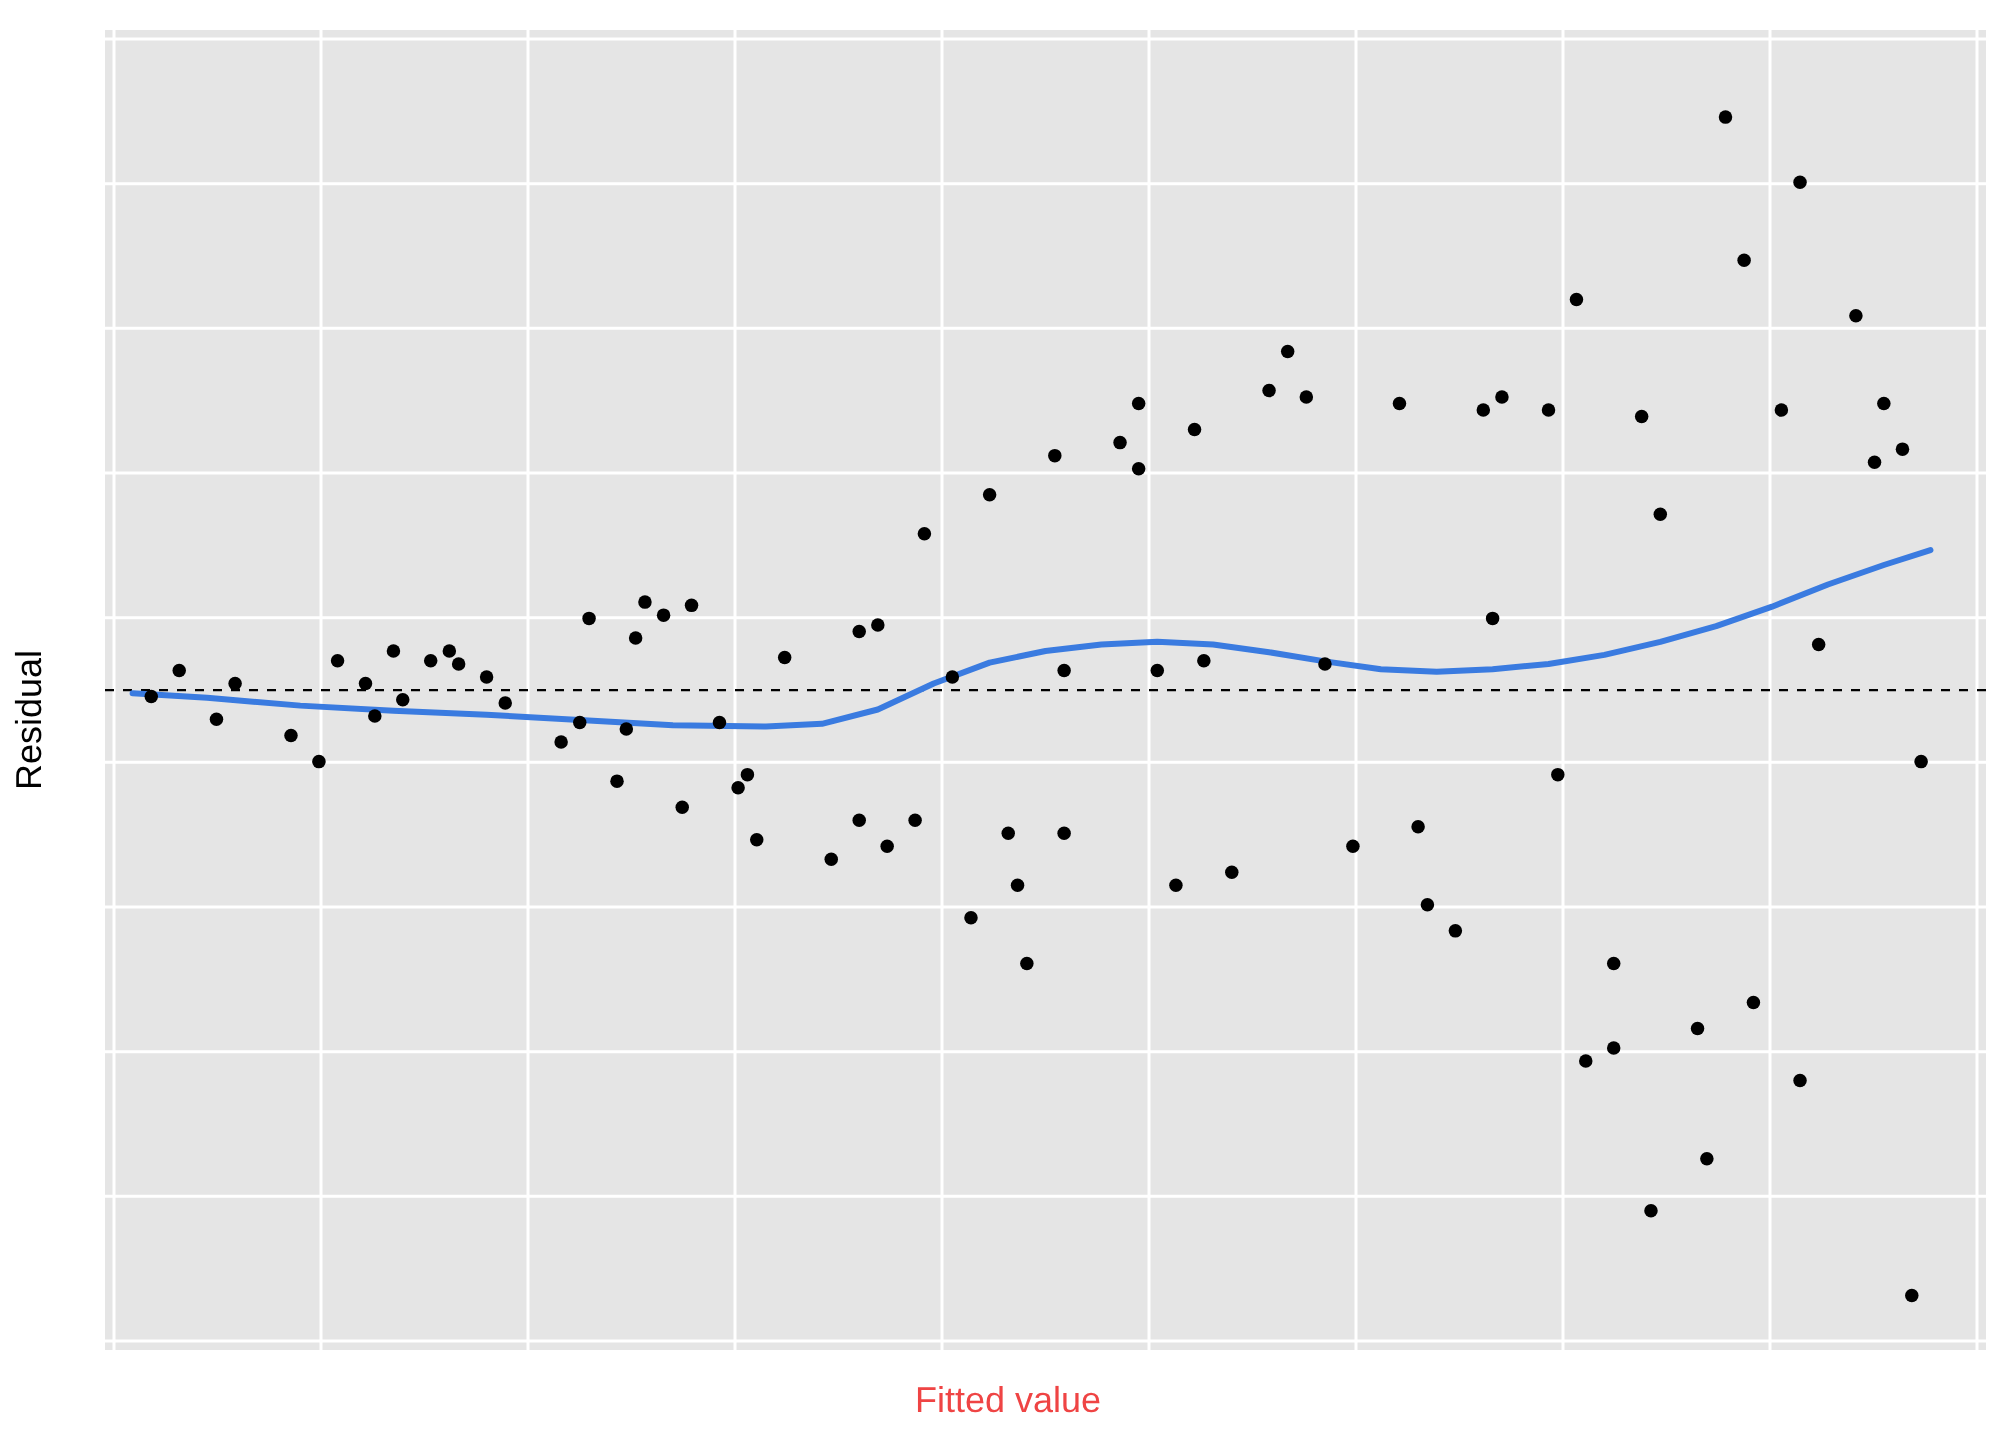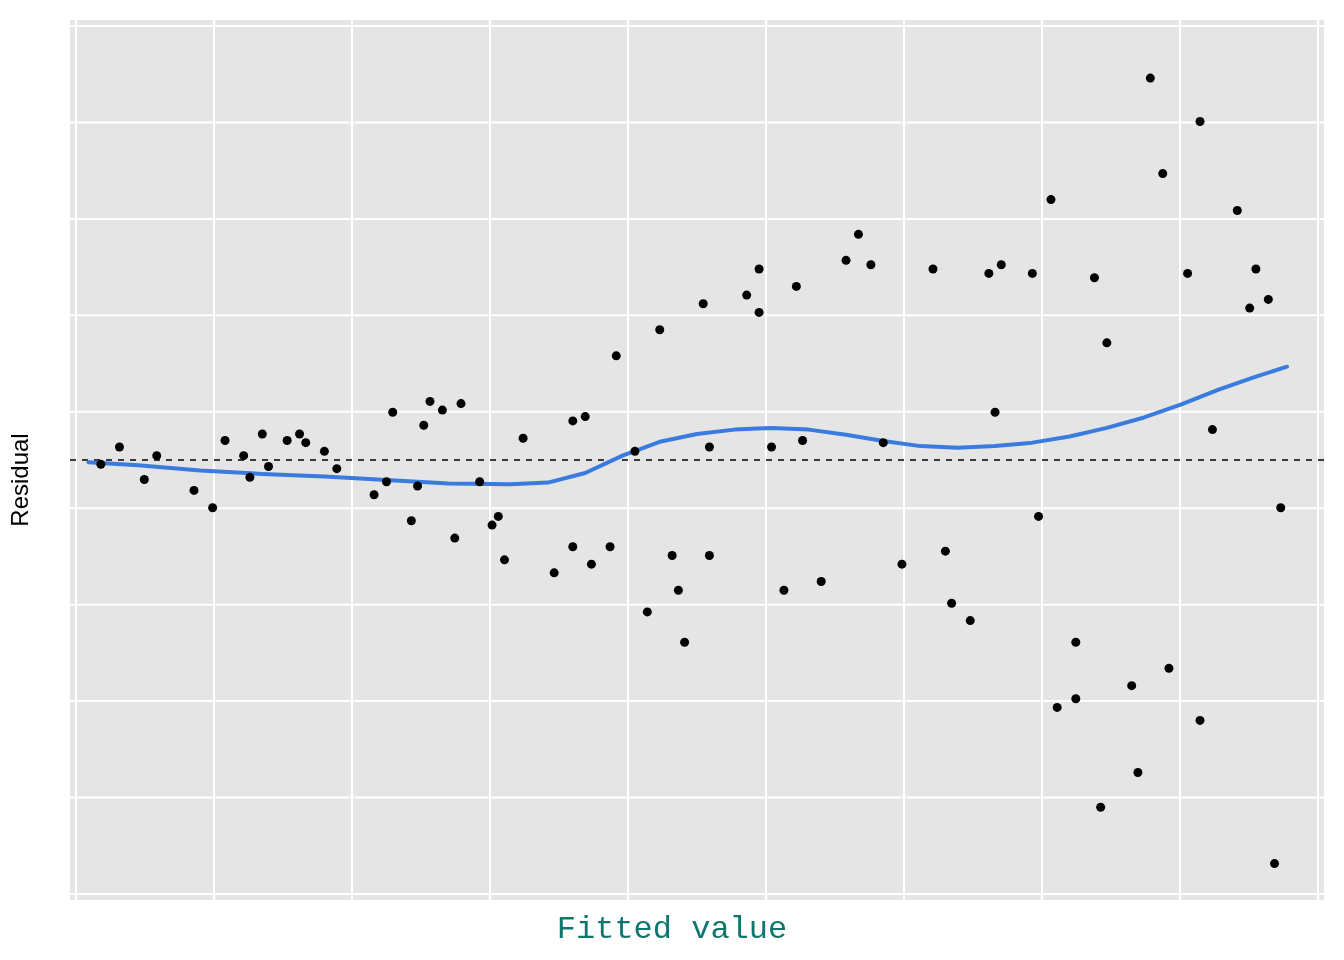--- a/index.html
+++ b/index.html
@@ -21,23 +21,22 @@
     top: 50%;
     transform: translate(-50%, -50%) rotate(-90deg);
     font-size: 24px;
     color: #000;
   }
   .xlabel {
     position: absolute;
     left: 50%;
     bottom: 12px;
     transform: translateX(-50%);
-    font-size: 32px;
-    color: #0f766e;
-    font-family: Liberation Mono, monospace;
+    font-size: 24px;
+    color: #ef4444;
   }
   .plot {
     position: absolute;
     left: 70px;
     top: 20px;
     right: 20px;
     bottom: 60px;
     background: #e5e5e5;
   }
   svg { width: 100%; height: 100%; display: block; }

